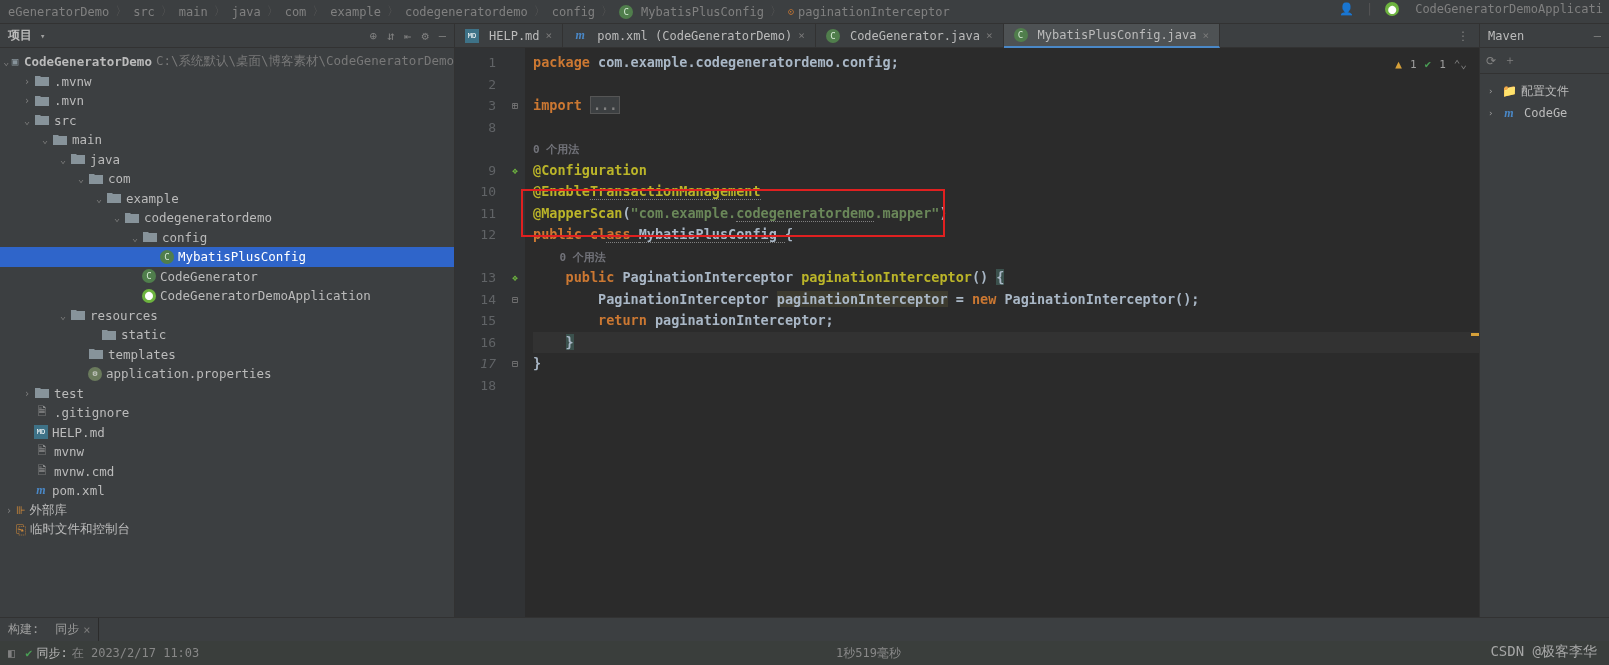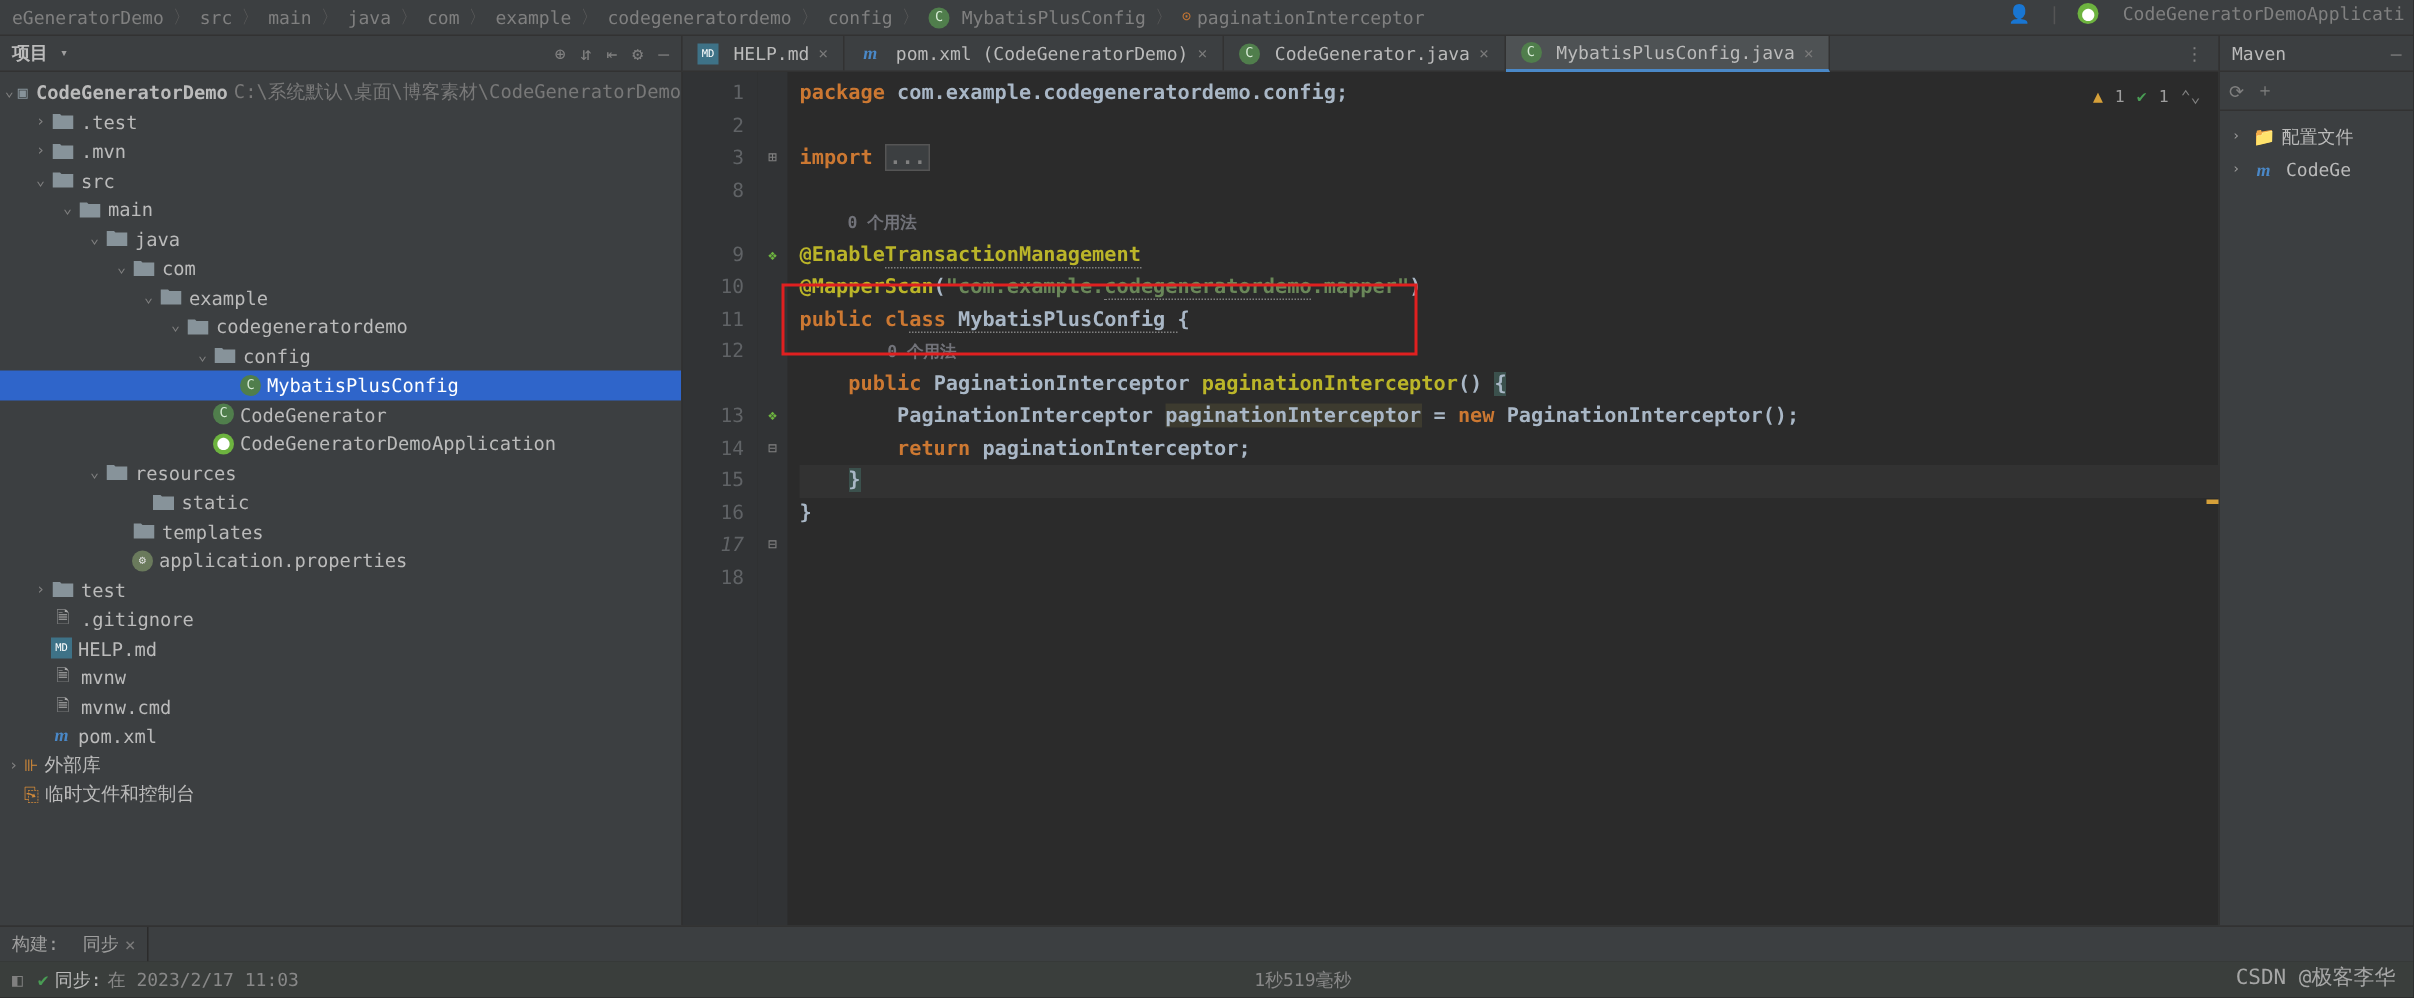--- a/index.html
+++ b/index.html
@@ -41,21 +41,21 @@
 .gutter-nums { width:50px; background:#313335; color:#606366; text-align:right; padding:4px 8px 4px 4px; font-family:Consolas,monospace; font-size:13px; line-height:21.5px; border-right:1px solid #313335;}
 .gutter-icons { width:20px; background:#313335; padding-top:4px; }
 .gutter-icons .gi { height:21.5px; display:flex; align-items:center; justify-content:center; color:#6db33f; font-size:10px; }
 .code-area { flex:1; padding:4px 0 0 8px; font-family:Consolas,monospace; font-size:13.5px; line-height:21.5px; position:relative; }
 .code-line { height:21.5px; white-space:pre;font-weight:bold; }
 .kw { color:#cc7832; }
 .str { color:#6a8759; }
 .ann { color:#bbb529; }
 .cls { color:#a9b7c6; }
 .com { color:#808080; }
-.hint { color:#72737a; font-size:11px;margin-left:32px; }
+.hint { color:#72737a; font-size:11px; }
 .caret-line { background:#323232; }
 .warn-und { border-bottom:1px dotted #808080; }
 .var-hl { background:#3d3b2f; }
 .redbox { position:absolute; border:2px solid #e02020; pointer-events:none; }
 .ed-top-status { position:absolute; right:12px; top:6px; display:flex; gap:8px; color:#9e9e9e; font-size:11px; align-items:center; }
 .yellow-tri { color:#d6a039; }
 .green-check { color:#499c54; }
 .yellow-mark { position:absolute; right:0; background:#d6a039; width:8px; height:3px; }
 
 .right-panel { width:130px; background:#3c3f41; border-left:1px solid #323232; }
@@ -127,21 +127,21 @@
         <span class="muted" style="margin-left:4px">C:\系统默认\桌面\博客素材\CodeGeneratorDemo</span>
       </div>
       <div id="tree-body">
           <div class="node" style="padding-left: 20px;">
             <span class="arrow">›</span>
             <span class="ico folder">
               <svg class="folder-svg" viewBox="0 0 14 12">
                 <path fill="#87939a" d="M0 1h5l1 1h8v9H0z"></path>
               </svg>
             </span>
-            <span>.test</span>
+            <span>.mvnw</span>
           </div>
           <div class="node" style="padding-left: 20px;">
             <span class="arrow">›</span>
             <span class="ico folder">
               <svg class="folder-svg" viewBox="0 0 14 12">
                 <path fill="#87939a" d="M0 1h5l1 1h8v9H0z"></path>
               </svg>
             </span>
             <span>.mvn</span>
           </div>
@@ -384,20 +384,21 @@
             <span>1</span>
           <span style="color:#808080">⌃⌄</span>
         </div>
         <div class="redbox" style="left:-4px; top:141px; width:424px; height:48px;"></div>
         <div class="yellow-mark" style="top:285px"></div>
       <div class="code-line"><span class="kw" style="">package </span><span class="cls" style="">com.example.codegeneratordemo.config;</span></div>
           <div class="code-line"></div>
           <div class="code-line"><span class="kw" style="">import </span><span class="com" style="background:#3c3f41;padding:0 2px;border:1px solid #555">...</span></div>
           <div class="code-line"></div>
           <div class="code-line"><span class="hint">0 个用法</span></div>
+          <div class="code-line"><span class="ann" style="">@Configuration</span></div>
           <div class="code-line"><span class="ann" style="">@Enable</span><span class="ann warn-und" style="">TransactionManagement</span></div>
           <div class="code-line"><span class="ann" style="">@MapperScan</span><span class="cls" style="">(</span><span class="str" style="">"com.example.</span><span class="str warn-und" style="">codegeneratordemo</span><span class="str" style="">.mapper"</span><span class="cls" style="">)</span></div>
           <div class="code-line"><span class="kw" style="">public </span><span class="kw" style="">cl</span><span class="kw warn-und" style="">ass </span><span class="cls warn-und" style="">MybatisPlusConfig </span><span class="cls" style="">{</span></div>
           <div class="code-line"><span class="hint">    0 个用法</span></div>
           <div class="code-line"><span class="" style="">    </span><span class="kw" style="">public </span><span class="cls" style="">PaginationInterceptor </span><span class="ann" style="">paginationInterceptor</span><span class="cls" style="">() </span><span class="cls" style="background:#3b514d">{</span></div>
           <div class="code-line"><span class="cls" style="">        PaginationInterceptor </span><span class="cls var-hl" style="">paginationInterceptor</span><span class="cls" style=""> = </span><span class="kw" style="">new </span><span class="cls" style="">PaginationInterceptor();</span></div>
           <div class="code-line"><span class="" style="">        </span><span class="kw" style="">return </span><span class="cls" style="">paginationInterceptor;</span></div>
           <div class="code-line caret-line"><span class="" style="">    </span><span class="cls" style="background:#3b514d">}</span></div>
           <div class="code-line"><span class="cls" style="">}</span></div>
         </div>

